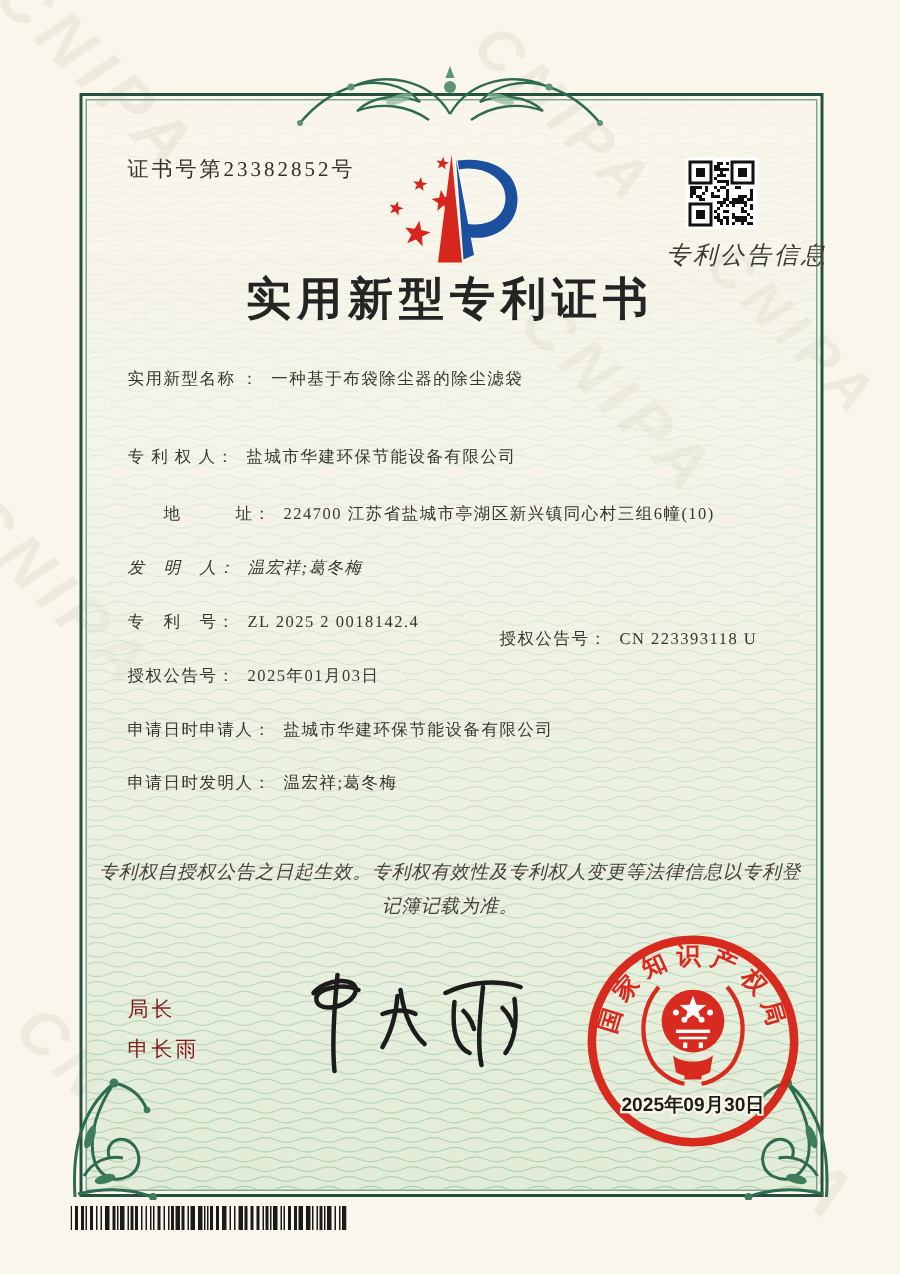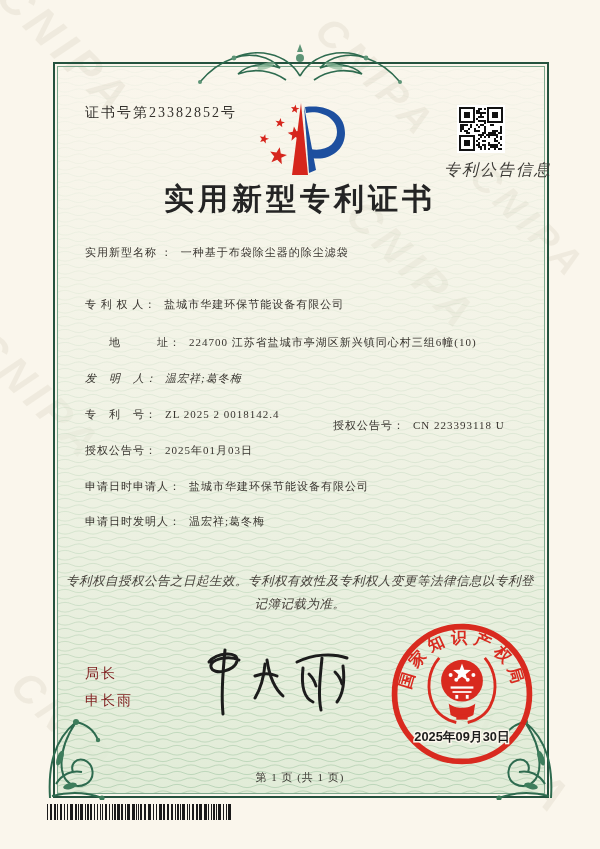--- a/index.html
+++ b/index.html
@@ -453,21 +453,20 @@
         <rect x="68" y="72" width="24" height="2.4" fill="#fff"></rect>
         <rect x="70" y="77" width="20" height="1.8" fill="#fff"></rect>
         <rect x="73" y="81" width="3" height="4" fill="#fff"></rect>
         <rect x="84" y="81" width="3" height="4" fill="#fff"></rect>
         <path d="M66,90 C72,96 88,96 94,90 L92,102 C86,106 74,106 68,102 Z" fill="#d92318"></path>
         <rect x="74" y="102" width="12" height="5" fill="#d92318"></rect>
       </g>
       <text x="80" y="129" text-anchor="middle" font-size="13.5" font-weight="bold" fill="#151515" style="paint-order:stroke" stroke="#fdf8ee" stroke-width="3" font-family="Liberation Sans, sans-serif">2025年09月30日</text>
     </svg>
 
-    <div class="footer">第 1 页 (共 1 页)</div>
 
     <svg class="barcode" id="barcode" width="184" height="16">
         <rect x="0" y="0" width="1" height="16" fill="#1a1a1a"></rect>
         <rect x="3" y="0" width="2" height="16" fill="#1a1a1a"></rect>
         <rect x="7" y="0" width="2" height="16" fill="#1a1a1a"></rect>
         <rect x="10" y="0" width="1" height="16" fill="#1a1a1a"></rect>
         <rect x="13" y="0" width="2" height="16" fill="#1a1a1a"></rect>
         <rect x="17" y="0" width="1" height="16" fill="#1a1a1a"></rect>
         <rect x="20" y="0" width="1" height="16" fill="#1a1a1a"></rect>
         <rect x="23" y="0" width="3" height="16" fill="#1a1a1a"></rect>

